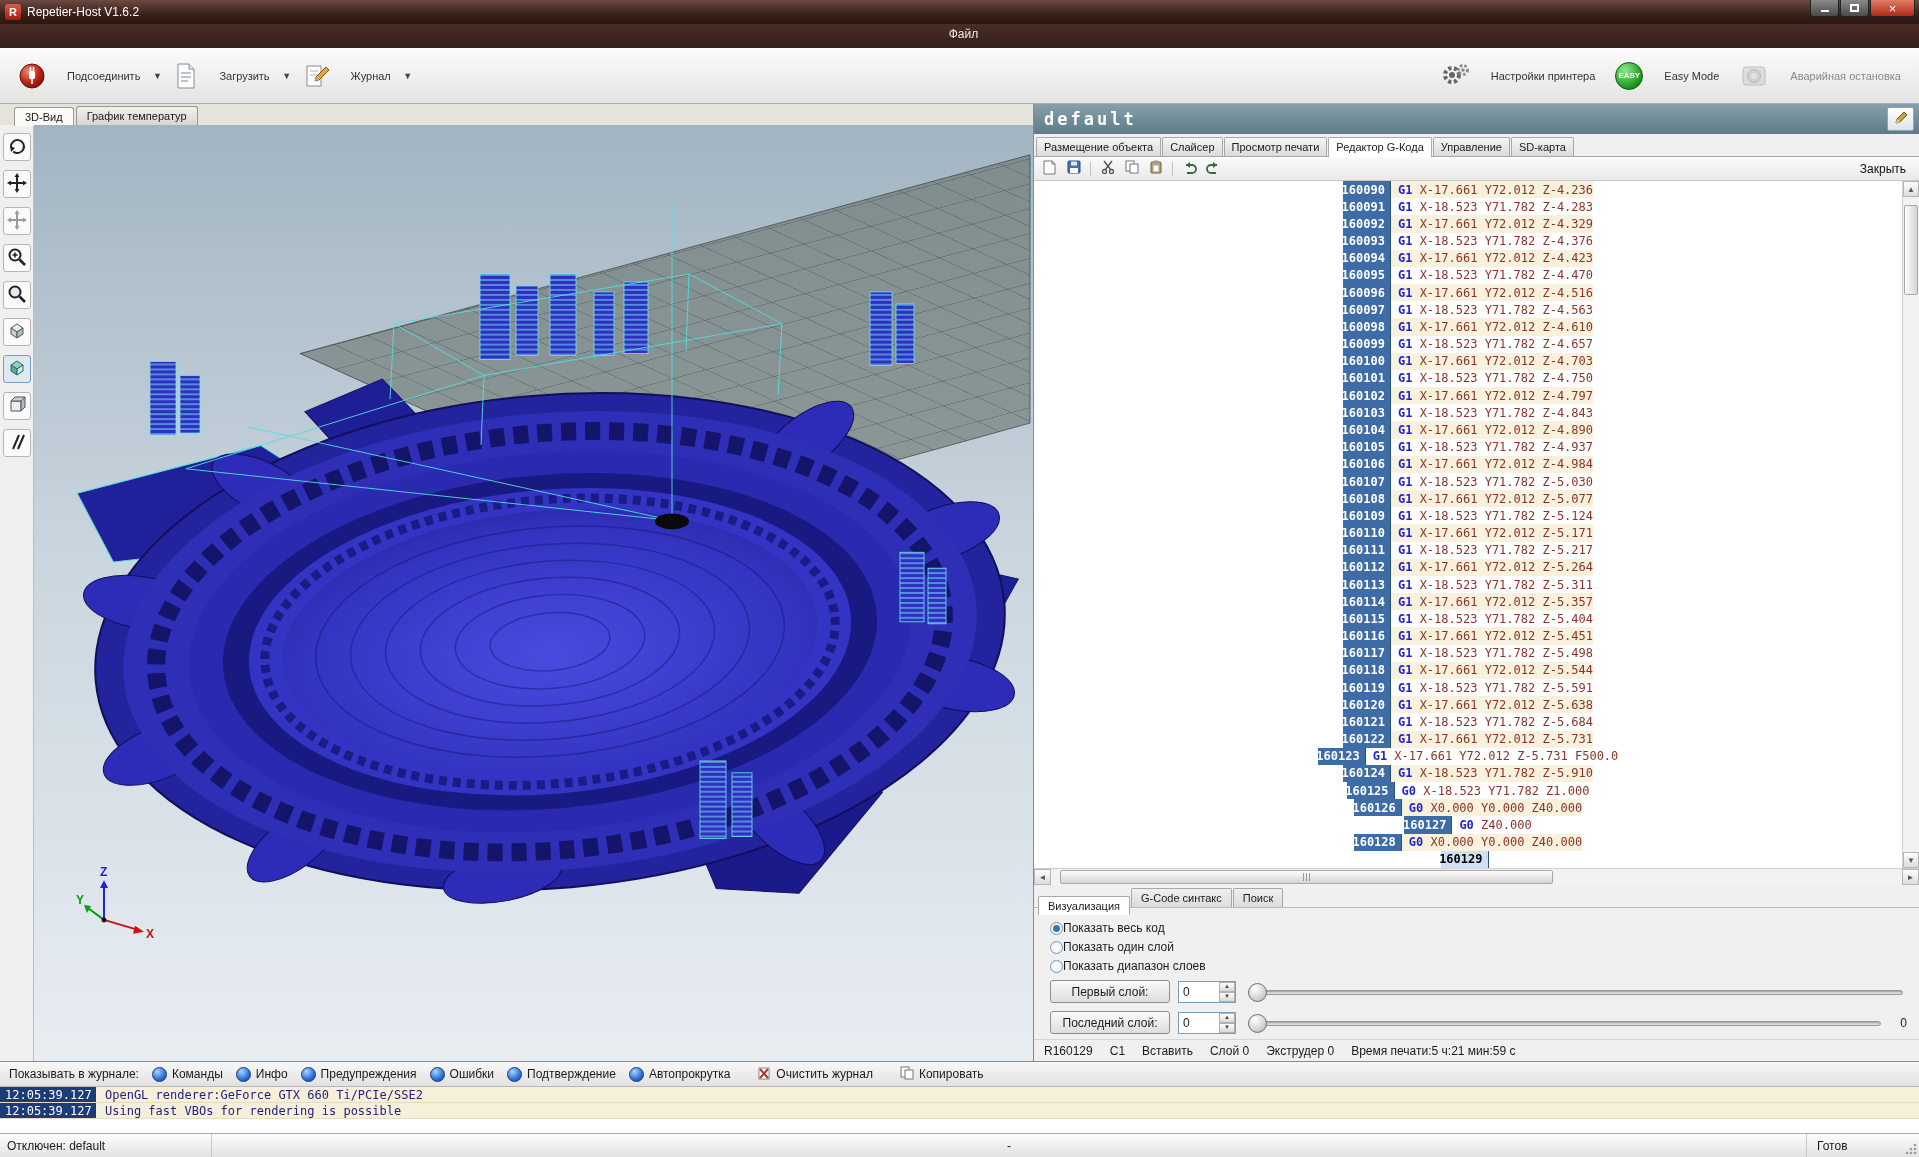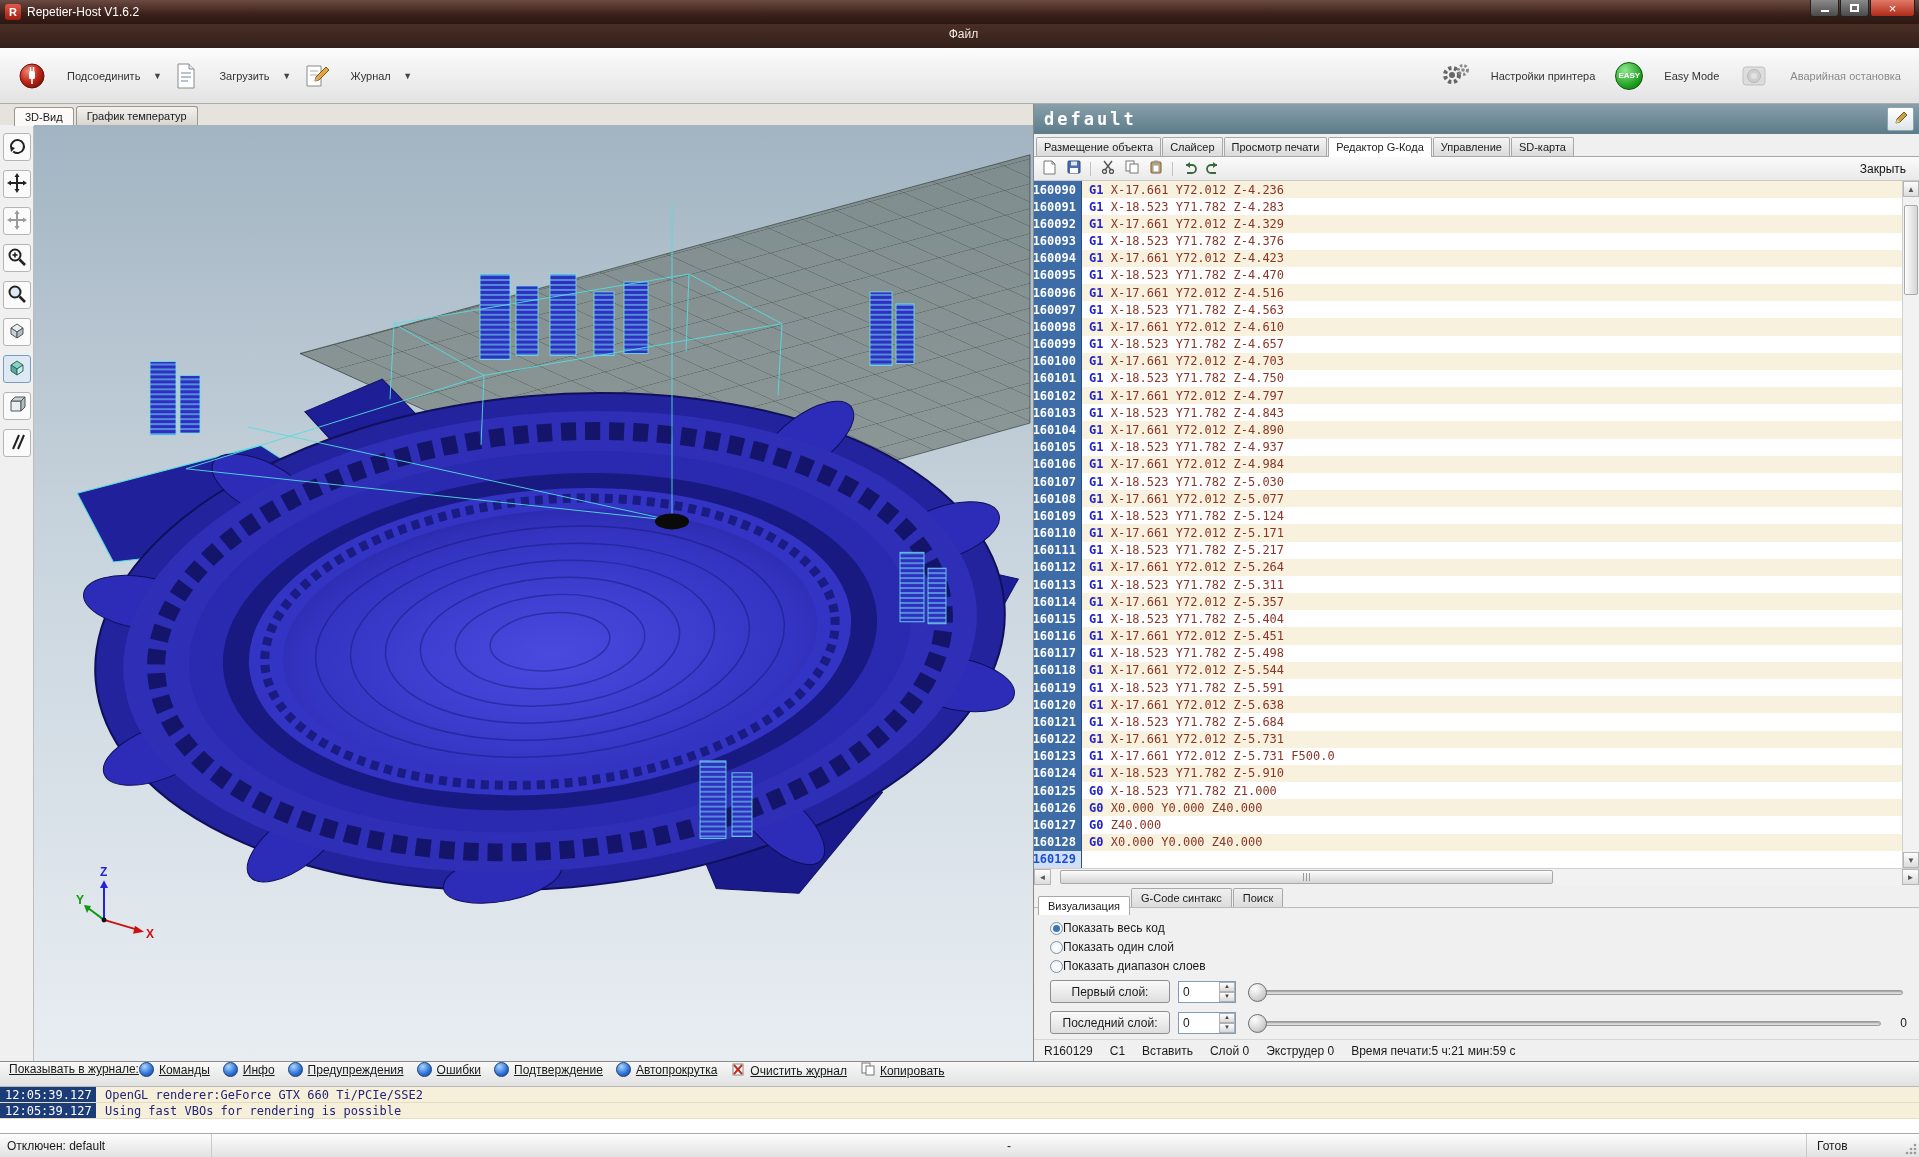--- a/index.html
+++ b/index.html
@@ -75,26 +75,26 @@
   .rp-tab.active{ background:#fff; position:relative; top:1px; padding-bottom:4px; }
 
   .ed-toolbar{ height:24px; background:linear-gradient(#fbfbfb,#e9e9e9); border-bottom:1px solid #c8c8c8;
                display:flex; align-items:center; gap:3px; padding:0 5px; }
   .ed-ico{ width:21px; height:19px; display:flex; align-items:center; justify-content:center; border:1px solid transparent; border-radius:2px;}
   .ed-sep{ width:1px; height:14px; background:#c0c0c0; margin:0 3px; }
   .ed-close{ margin-left:auto; padding-right:8px; font-size:12px; color:#111; }
 
   .editor{ flex:1; display:flex; min-height:0; background:#fff; }
   .code-scroll{ flex:1; display:flex; flex-direction:column; min-width:0; overflow:hidden;
-                font-family:"DejaVu Sans Mono",monospace; font-size:12px; }
+                font-family:"DejaVu Sans Mono",monospace; font-size:12px;align-items:center; }
   .g-row{ flex:1; display:flex; align-items:stretch; min-height:0; background:#fff; }
   .g-row:nth-child(odd){ background:#f8f1dd; }
   .g-num{ width:48px; background:#3d6ca6; color:#fff; font-weight:bold; display:flex; align-items:center;
           justify-content:flex-end; padding-right:5px; border-right:1px solid #2c4f7c; }
-  .g-num.cur{ background:#cfe0f4; color:#1d4ed8; }
+  .g-num.cur{ background:#cfe0f4; color:#000000; }
   .g-code{ display:flex; align-items:center; padding-left:7px; white-space:pre; }
   .g-cmd{ color:#2323cc; font-weight:bold; }
   .g-args{ color:#8a3526; }
 
   .vscroll{ width:17px; background:#f2f2f2; border-left:1px solid #cfcfcf; display:flex; flex-direction:column; }
   .scr-arrow{ height:16px; background:linear-gradient(#fdfdfd,#dcdcdc); border:1px solid #b5b5b5; font-size:8px;
               display:flex; align-items:center; justify-content:center; color:#555; }
   .vscroll .track{ flex:1; position:relative; }
   .vthumb{ position:absolute; left:1px; right:1px; top:8px; height:90px; background:linear-gradient(90deg,#fdfdfd,#d5d5d5);
            border:1px solid #a8a8a8; border-radius:2px; }
@@ -132,21 +132,21 @@
   .slider .handle{ position:absolute; left:0; top:1px; width:19px; height:19px; border-radius:50%;
                    background:radial-gradient(circle at 35% 28%, #ffffff, #cfcfcf 65%, #a5a5a5); border:1px solid #707070; }
   .slider-end{ width:14px; text-align:right; }
 
   .rp-status{ height:22px; display:flex; align-items:center; gap:17px; padding-left:10px; background:#f0f0f0;
               border-top:1px solid #d6d6d6; }
 
   
   .log-section{ height:72px; display:flex; flex-direction:column; border-top:1px solid #8a8a8a; }
   .log-toolbar{ height:25px; background:linear-gradient(#f8f8f8,#e1e1e1); border-bottom:1px solid #b8b8b8;
-                display:flex; align-items:flex-start; padding:0 9px;text-decoration:underline; }
+                display:flex; align-items:center; gap:13px; padding:0 9px; }
   .log-toggle{ display:flex; align-items:center; gap:5px; }
   .led{ width:15px; height:15px; border-radius:50%; border:1px solid #1c3c72;
         background:radial-gradient(circle at 35% 28%, #a8d6ff, #2c70d6 60%, #173f8c); }
   .log-action{ display:flex; align-items:center; gap:5px; margin-left:14px; }
   .log-entries{ flex:1; background:#fff; overflow:hidden; font-family:"DejaVu Sans Mono",monospace; font-size:12px; }
   .log-row{ display:flex; align-items:stretch; height:16px; background:#f6f0da; border-bottom:1px solid #e5ddc2; }
   .log-time{ width:96px; background:#1c3c78; color:#fff; display:flex; align-items:center; padding-left:5px; }
   .log-text{ display:flex; align-items:center; padding-left:9px; color:#23237a; }
 
   

